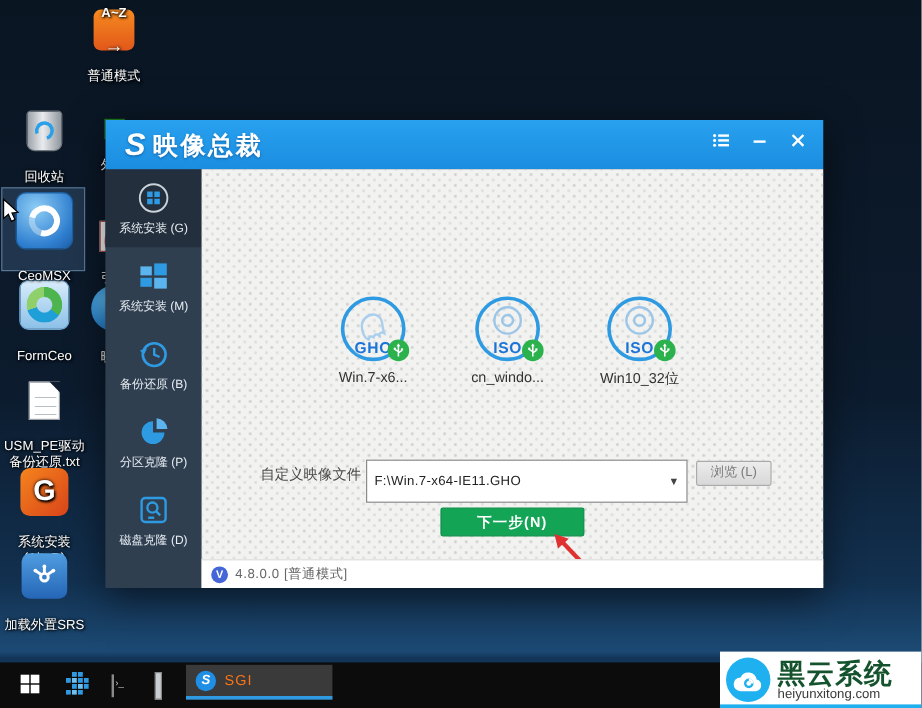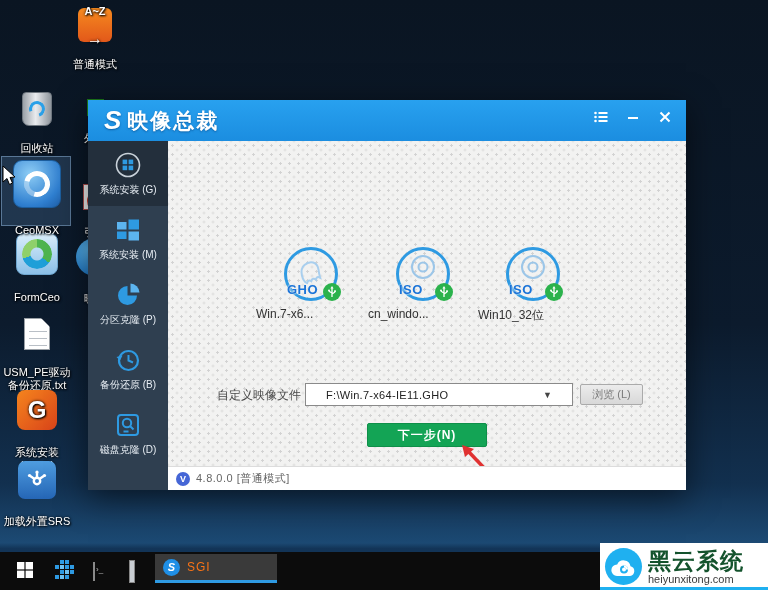--- a/index.html
+++ b/index.html
@@ -82,32 +82,32 @@
   #sidebar { width:80px; background:#2f3f50; flex:none; }
   .side-item { height:65px; display:flex; flex-direction:column; align-items:center; justify-content:center; gap:4px; }
   .side-item.active { background:#232f3c; }
   .side-item .slabel { color:#e7edf3; font-size:10px; white-space:nowrap; }
 
   #main { flex:1; position:relative; background-color:#f2f2f1;
      background-image:radial-gradient(rgba(185,185,185,.55) 1px, transparent 1.4px),
                       radial-gradient(rgba(185,185,185,.35) 1px, transparent 1.4px);
      background-size:9px 9px, 9px 9px; background-position:0 0, 4.5px 4.5px; }
 
-  .img-item { position:absolute; width:110px; }
+  .img-item { position:absolute; width:110px; text-align:center; }
   .ring { position:relative; width:54px; height:54px; margin:0 auto; border:3px solid #2e9ae2; border-radius:50%; }
   .ring .typ { position:absolute; left:0; right:0; bottom:1px; font-size:13px; font-weight:bold; color:#1b74d8;
                text-shadow:0 0 2px #f2f2f1, 0 0 2px #f2f2f1; letter-spacing:.5px; }
   .badge { position:absolute; right:-6px; bottom:-3px; width:18px; height:18px; border-radius:50%;
            background:#2bb24c; display:flex; align-items:center; justify-content:center; }
   .img-label { margin-top:6px; font-size:12px; color:#333; }
 
   .file-label { position:absolute; left:40px; top:243px; width:105px; text-align:right;
                 font-size:12px; color:#4a4a4a; line-height:22px; }
-  .file-select { position:absolute; left:137px; top:242px; width:268px; height:23px; background:#fff;
-                 border:1px solid #8a8a8a; display:flex; align-items:center; padding:0 20px;justify-content:flex-end; }
+  .file-select { position:absolute; left:137px; top:242px; width:268px; height:36px; background:#fff;
+                 border:1px solid #8a8a8a; display:flex; align-items:center; padding:0 6px;justify-content:flex-end; }
   .file-select .val { flex:1; font-size:11px; color:#222; letter-spacing:.3px; overflow:hidden; white-space:nowrap; }
   .file-select .arr { font-size:9px; color:#444; }
   .browse-btn { position:absolute; left:412px; top:243px; width:63px; height:21px;
                 background:linear-gradient(180deg,#ececec,#d8d8d8); border:1px solid #aaa; border-radius:2px;
                 font-size:11px; color:#7a7a7a; text-align:center; line-height:19px; }
   .next-btn { position:absolute; left:199px; top:282px; width:120px; height:24px; background:#13a455;
               border:1px solid #0e8f49; border-radius:2px; color:#fff; font-size:12px; font-weight:bold;
               text-align:center; line-height:22px; letter-spacing:1px; }
   .red-arrow { position:absolute; left:292px; top:304px; }
 
@@ -276,33 +276,33 @@
             <rect x="3" y="6" width="9.5" height="7.5" fill="#5cb4ef"></rect>
               <rect x="14.5" y="3.5" width="10.5" height="10" fill="#2e9ae2"></rect>
             <rect x="3" y="15.5" width="9.5" height="7.5" fill="#2e9ae2"></rect>
               <rect x="14.5" y="15.5" width="10.5" height="9" fill="#5cb4ef"></rect>
           </svg>
           <span class="slabel">系统安装 (M)</span>
         </div>
 
         <div class="side-item">
           <svg width="28" height="28" viewBox="0 0 28 28">
-            <path d="M16.5 11.5 L16.5 2.5 A9.5 9.5 0 0 1 25.5 11.5 Z" fill="#5cb4ef"></path>
-            <path d="M13.5 14.5 L13.5 5 A9.5 9.5 0 1 0 23 14.5 Z" fill="#2e9ae2"></path>
-          </svg>
-          <span class="slabel">分区克隆 (P)</span>
-        </div>
-
-        <div class="side-item">
-          <svg width="28" height="28" viewBox="0 0 28 28">
             <circle cx="14.5" cy="14.5" r="9.5" fill="none" stroke="#2e9ae2" stroke-width="2.2"></circle>
             <path d="M14.5 9 V14.5 L19 16.5" fill="none" stroke="#2e9ae2" stroke-width="2"></path>
             <polygon points="2.5,11 8.5,9.5 6,14.5" fill="#2e9ae2"></polygon>
           </svg>
           <span class="slabel">备份还原 (B)</span>
+        </div>
+
+        <div class="side-item">
+          <svg width="28" height="28" viewBox="0 0 28 28">
+            <path d="M16.5 11.5 L16.5 2.5 A9.5 9.5 0 0 1 25.5 11.5 Z" fill="#5cb4ef"></path>
+            <path d="M13.5 14.5 L13.5 5 A9.5 9.5 0 1 0 23 14.5 Z" fill="#2e9ae2"></path>
+          </svg>
+          <span class="slabel">分区克隆 (P)</span>
         </div>
 
         <div class="side-item">
           <svg width="28" height="28" viewBox="0 0 28 28">
             <rect x="4" y="4" width="20" height="20" rx="3" fill="none" stroke="#2e9ae2" stroke-width="2"></rect>
             <circle cx="13" cy="12" r="4.2" fill="none" stroke="#2e9ae2" stroke-width="2"></circle>
             <path d="M16 15 L19.5 18.5 M9.5 20.5 H14.5" stroke="#2e9ae2" stroke-width="2" fill="none"></path>
           </svg>
           <span class="slabel">磁盘克隆 (D)</span>
         </div>

